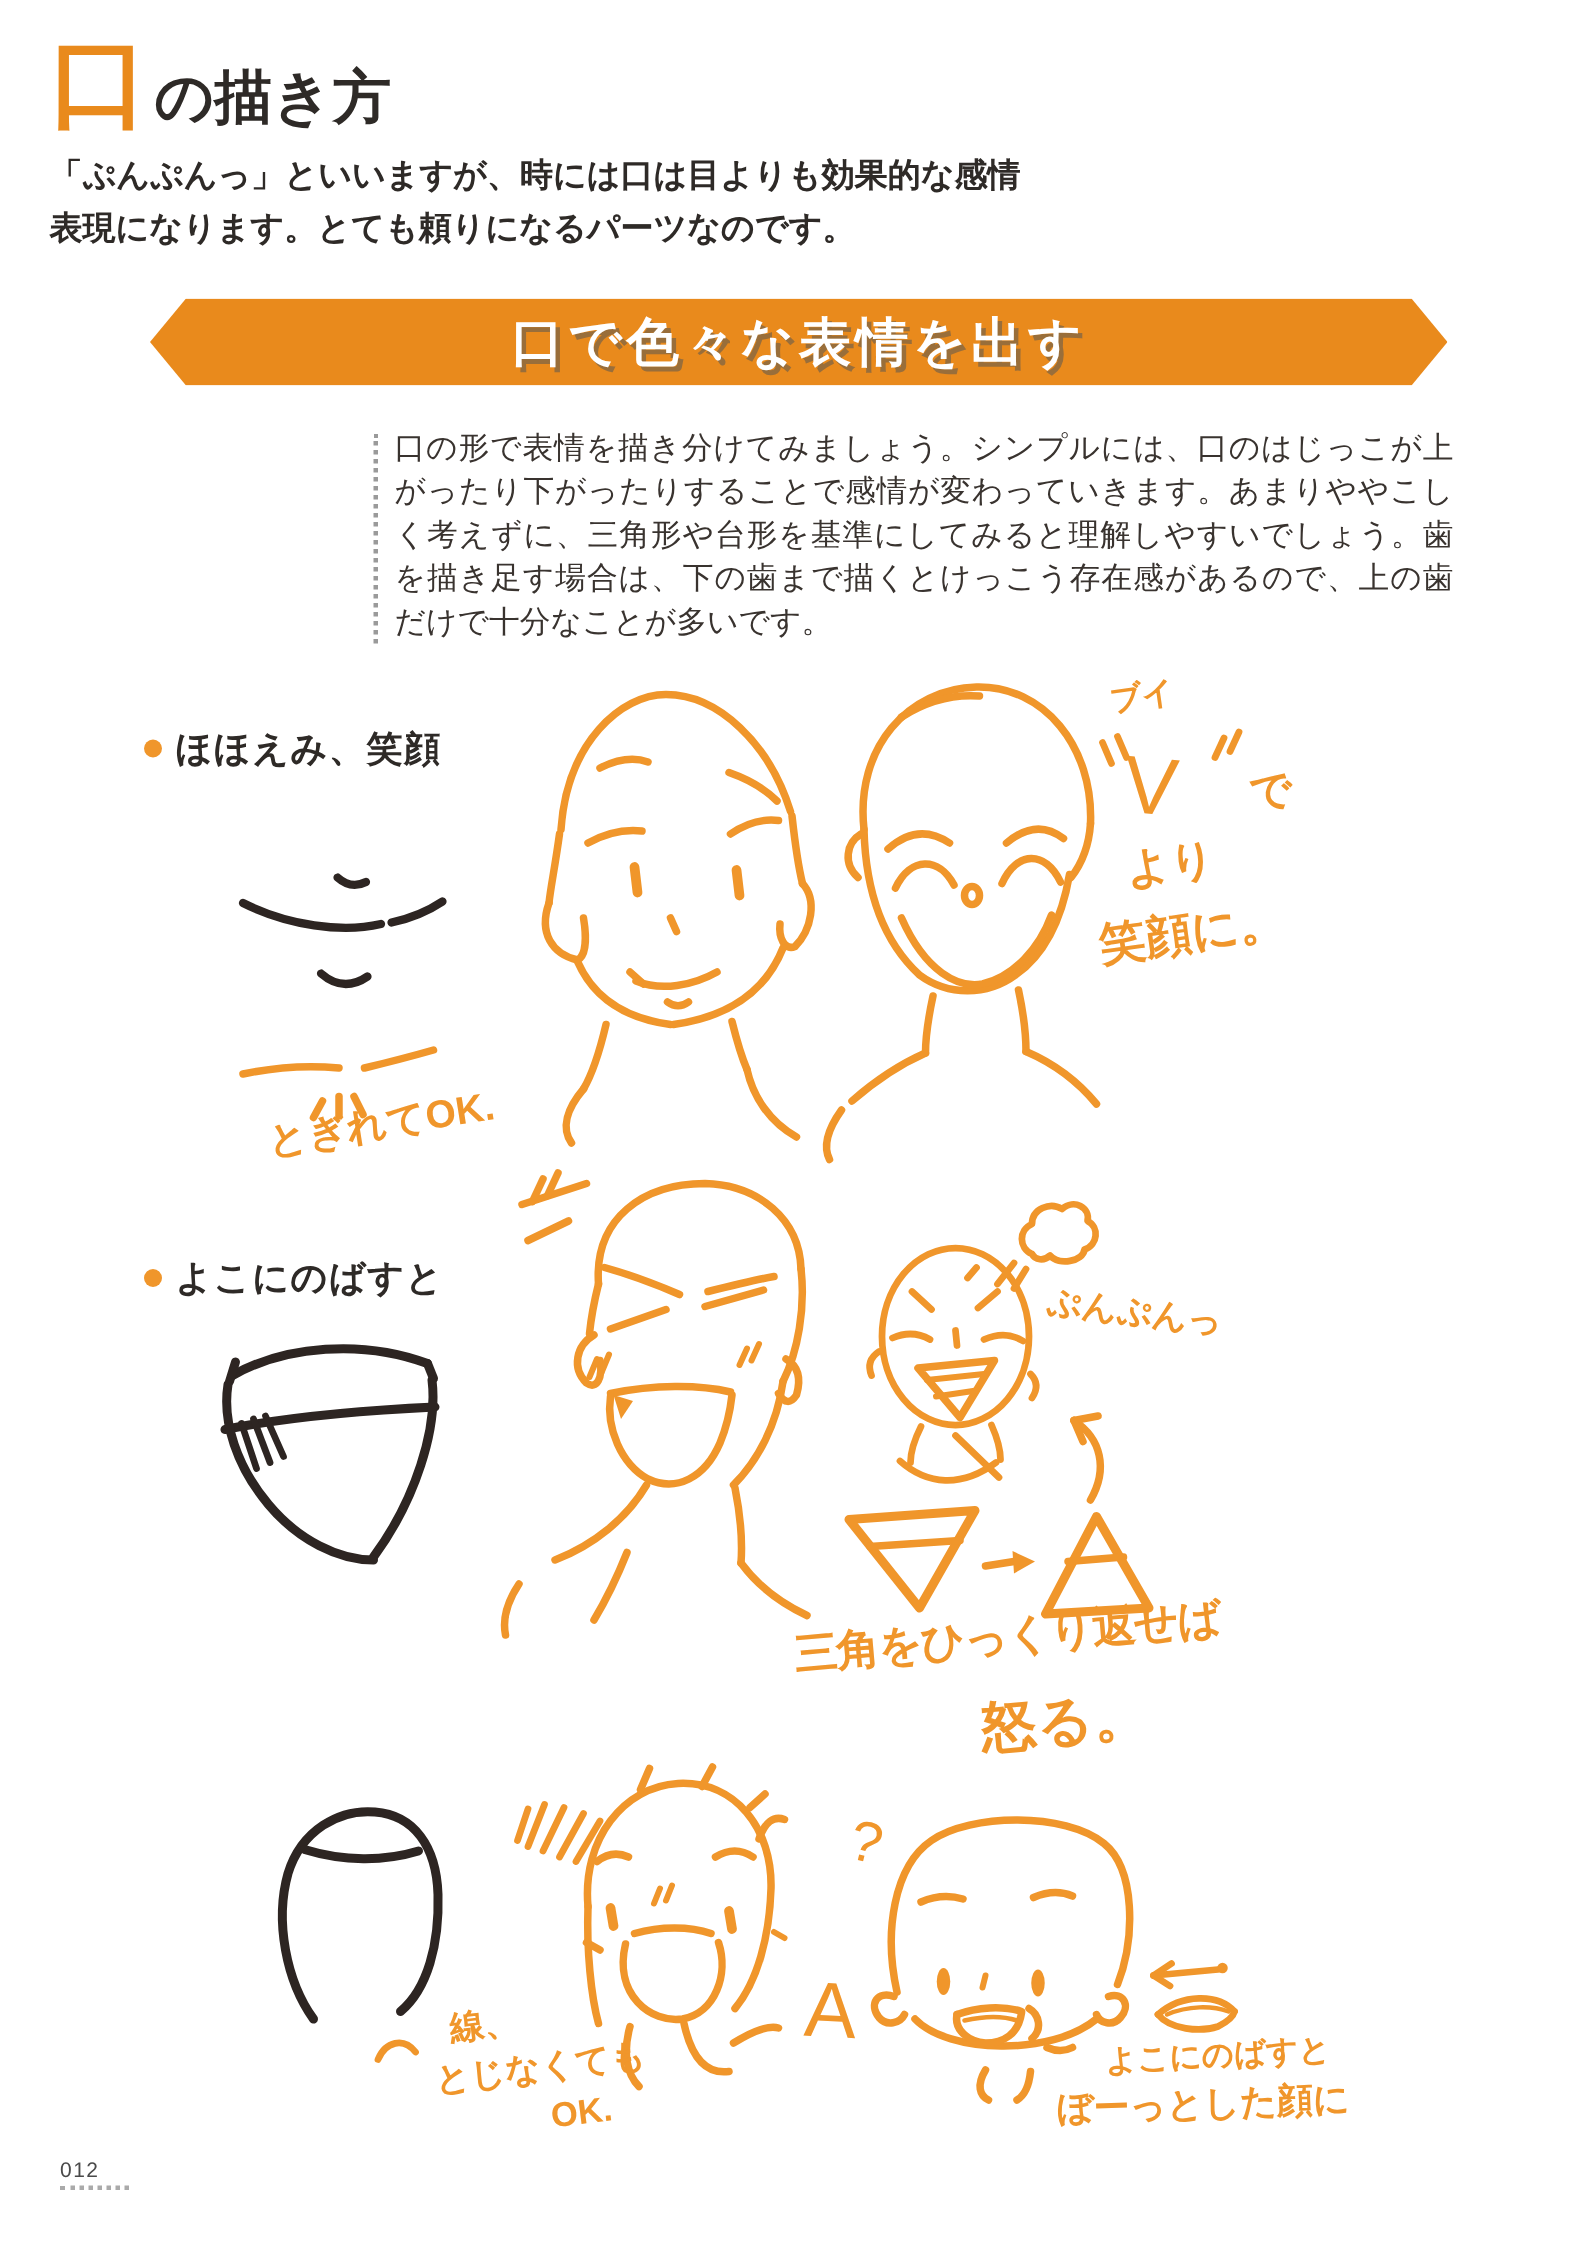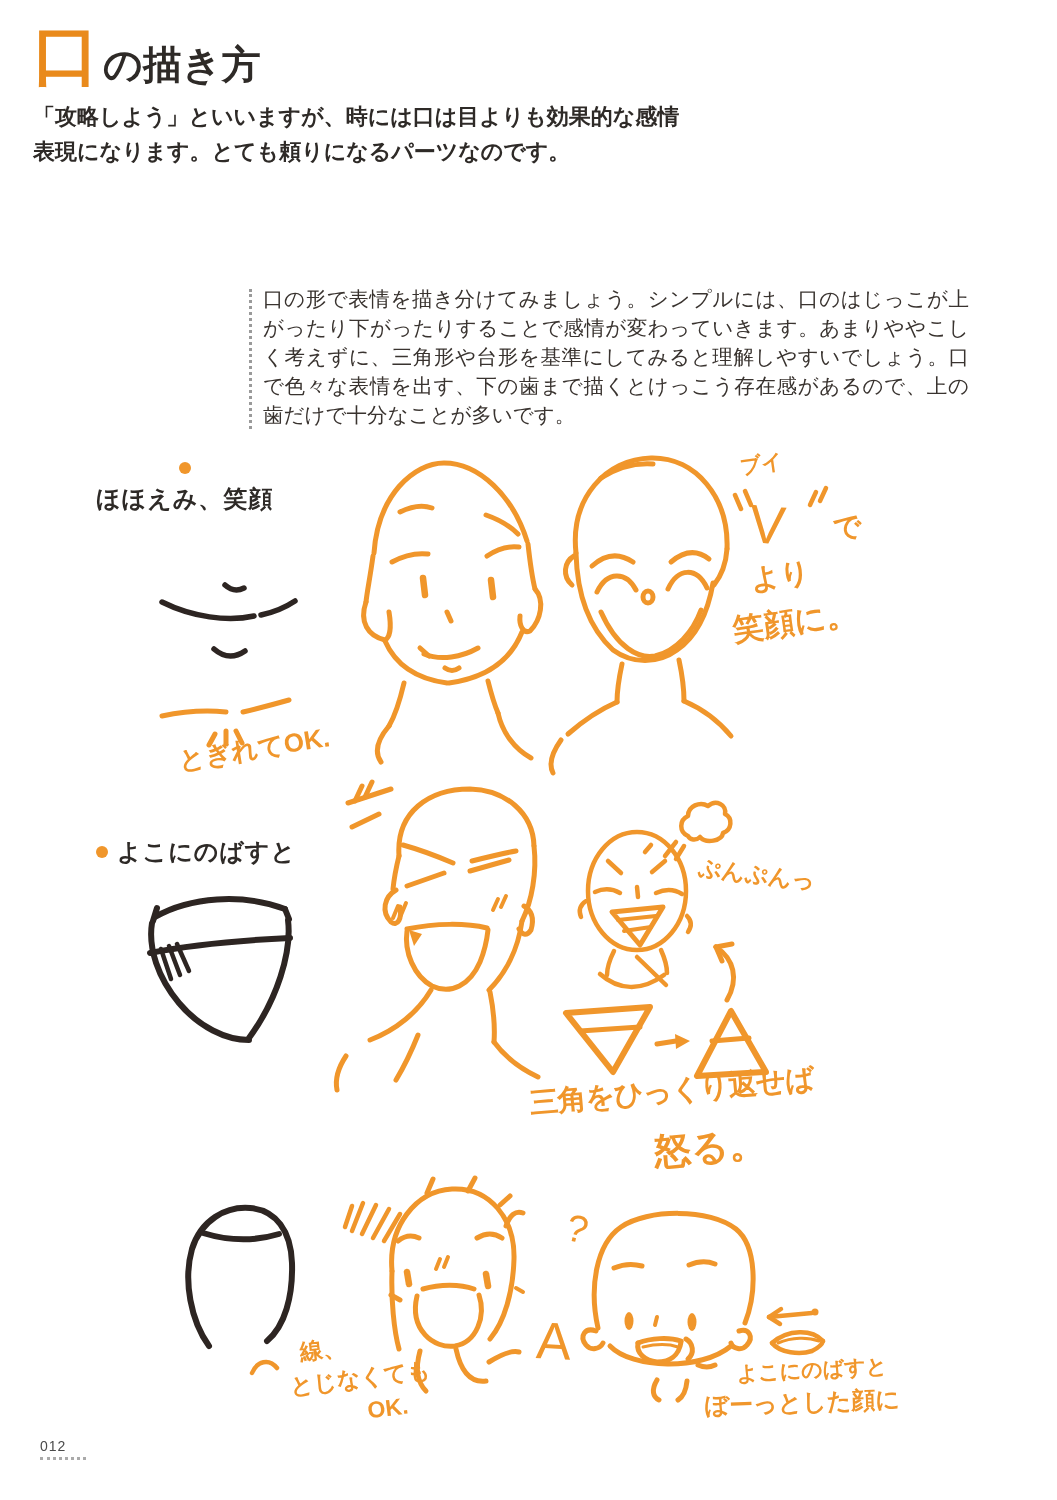--- a/index.html
+++ b/index.html
@@ -30,21 +30,21 @@
   .lead-heading{position:absolute;left:97px;top:285px;font-size:26px;font-weight:800;
     line-height:39px;color:var(--text-dark);}
   .lead-divider{position:absolute;left:249px;top:289px;height:140px;border-left:3px dotted #9a9a9a;}
   .lead-body{position:absolute;left:263px;top:284px;width:706px;font-size:20.5px;line-height:29px;
     color:#39332f;text-align:justify;}
 
   
   .bullet{position:absolute;display:flex;align-items:center;gap:9px;}
   .bullet .dot{width:12px;height:12px;border-radius:50%;background:var(--sketch-orange);flex:none;}
   .bullet .lbl{font-size:24px;font-weight:800;color:var(--text-dark);letter-spacing:1px;}
-  .b1{left:96px;top:462px;flex-direction:column;} .b2{left:96px;top:836px;} .b3{left:96px;top:1132px;}
+  .b1{left:96px;top:483px;} .b2{left:96px;top:836px;} .b3{left:96px;top:1132px;}
 
   
   svg.sketch{position:absolute;left:0;top:0;width:1057px;height:1500px;}
   svg .ink{stroke:var(--ink-black);}
   svg .org{stroke:var(--sketch-orange);}
   svg .fill-org{fill:var(--sketch-orange);stroke:none;}
 
   
   .hand{position:absolute;color:var(--sketch-orange);font-weight:600;white-space:nowrap;
     transform-origin:left top;}
@@ -70,25 +70,28 @@
 </style>
 </head>
 <body>
 
 <div class="page">
 
   <div class="title">
     <span class="accent">口</span>
     <span class="rest">の描き方</span>
   </div>
-  <p class="intro">「攻略しよう」といいますが、時には口は目よりも効果的な感情表現になります。とても頼りになるパーツなのです。</p>
-
+  <p class="intro">「ぷんぷんっ」といいますが、時には口は目よりも効果的な感情表現になります。とても頼りになるパーツなのです。</p>
+
+  <div class="banner">
+    <span>口で色々な表情を出す</span>
+  </div>
 
   <div class="lead-divider"></div>
-  <p class="lead-body">口の形で表情を描き分けてみましょう。シンプルには、口のはじっこが上がったり下がったりすることで感情が変わっていきます。あまりややこしく考えずに、三角形や台形を基準にしてみると理解しやすいでしょう。口で色々な表情を出す、下の歯まで描くとけっこう存在感があるので、上の歯だけで十分なことが多いです。</p>
+  <p class="lead-body">口の形で表情を描き分けてみましょう。シンプルには、口のはじっこが上がったり下がったりすることで感情が変わっていきます。あまりややこしく考えずに、三角形や台形を基準にしてみると理解しやすいでしょう。歯を描き足す場合は、下の歯まで描くとけっこう存在感があるので、上の歯だけで十分なことが多いです。</p>
 
   <div class="bullet b1">
     <span class="dot"></span>
     <span class="lbl">ほほえみ、笑顔</span>
   </div>
   <div class="bullet b2">
     <span class="dot"></span>
     <span class="lbl">よこにのばすと</span>
   </div>
 

